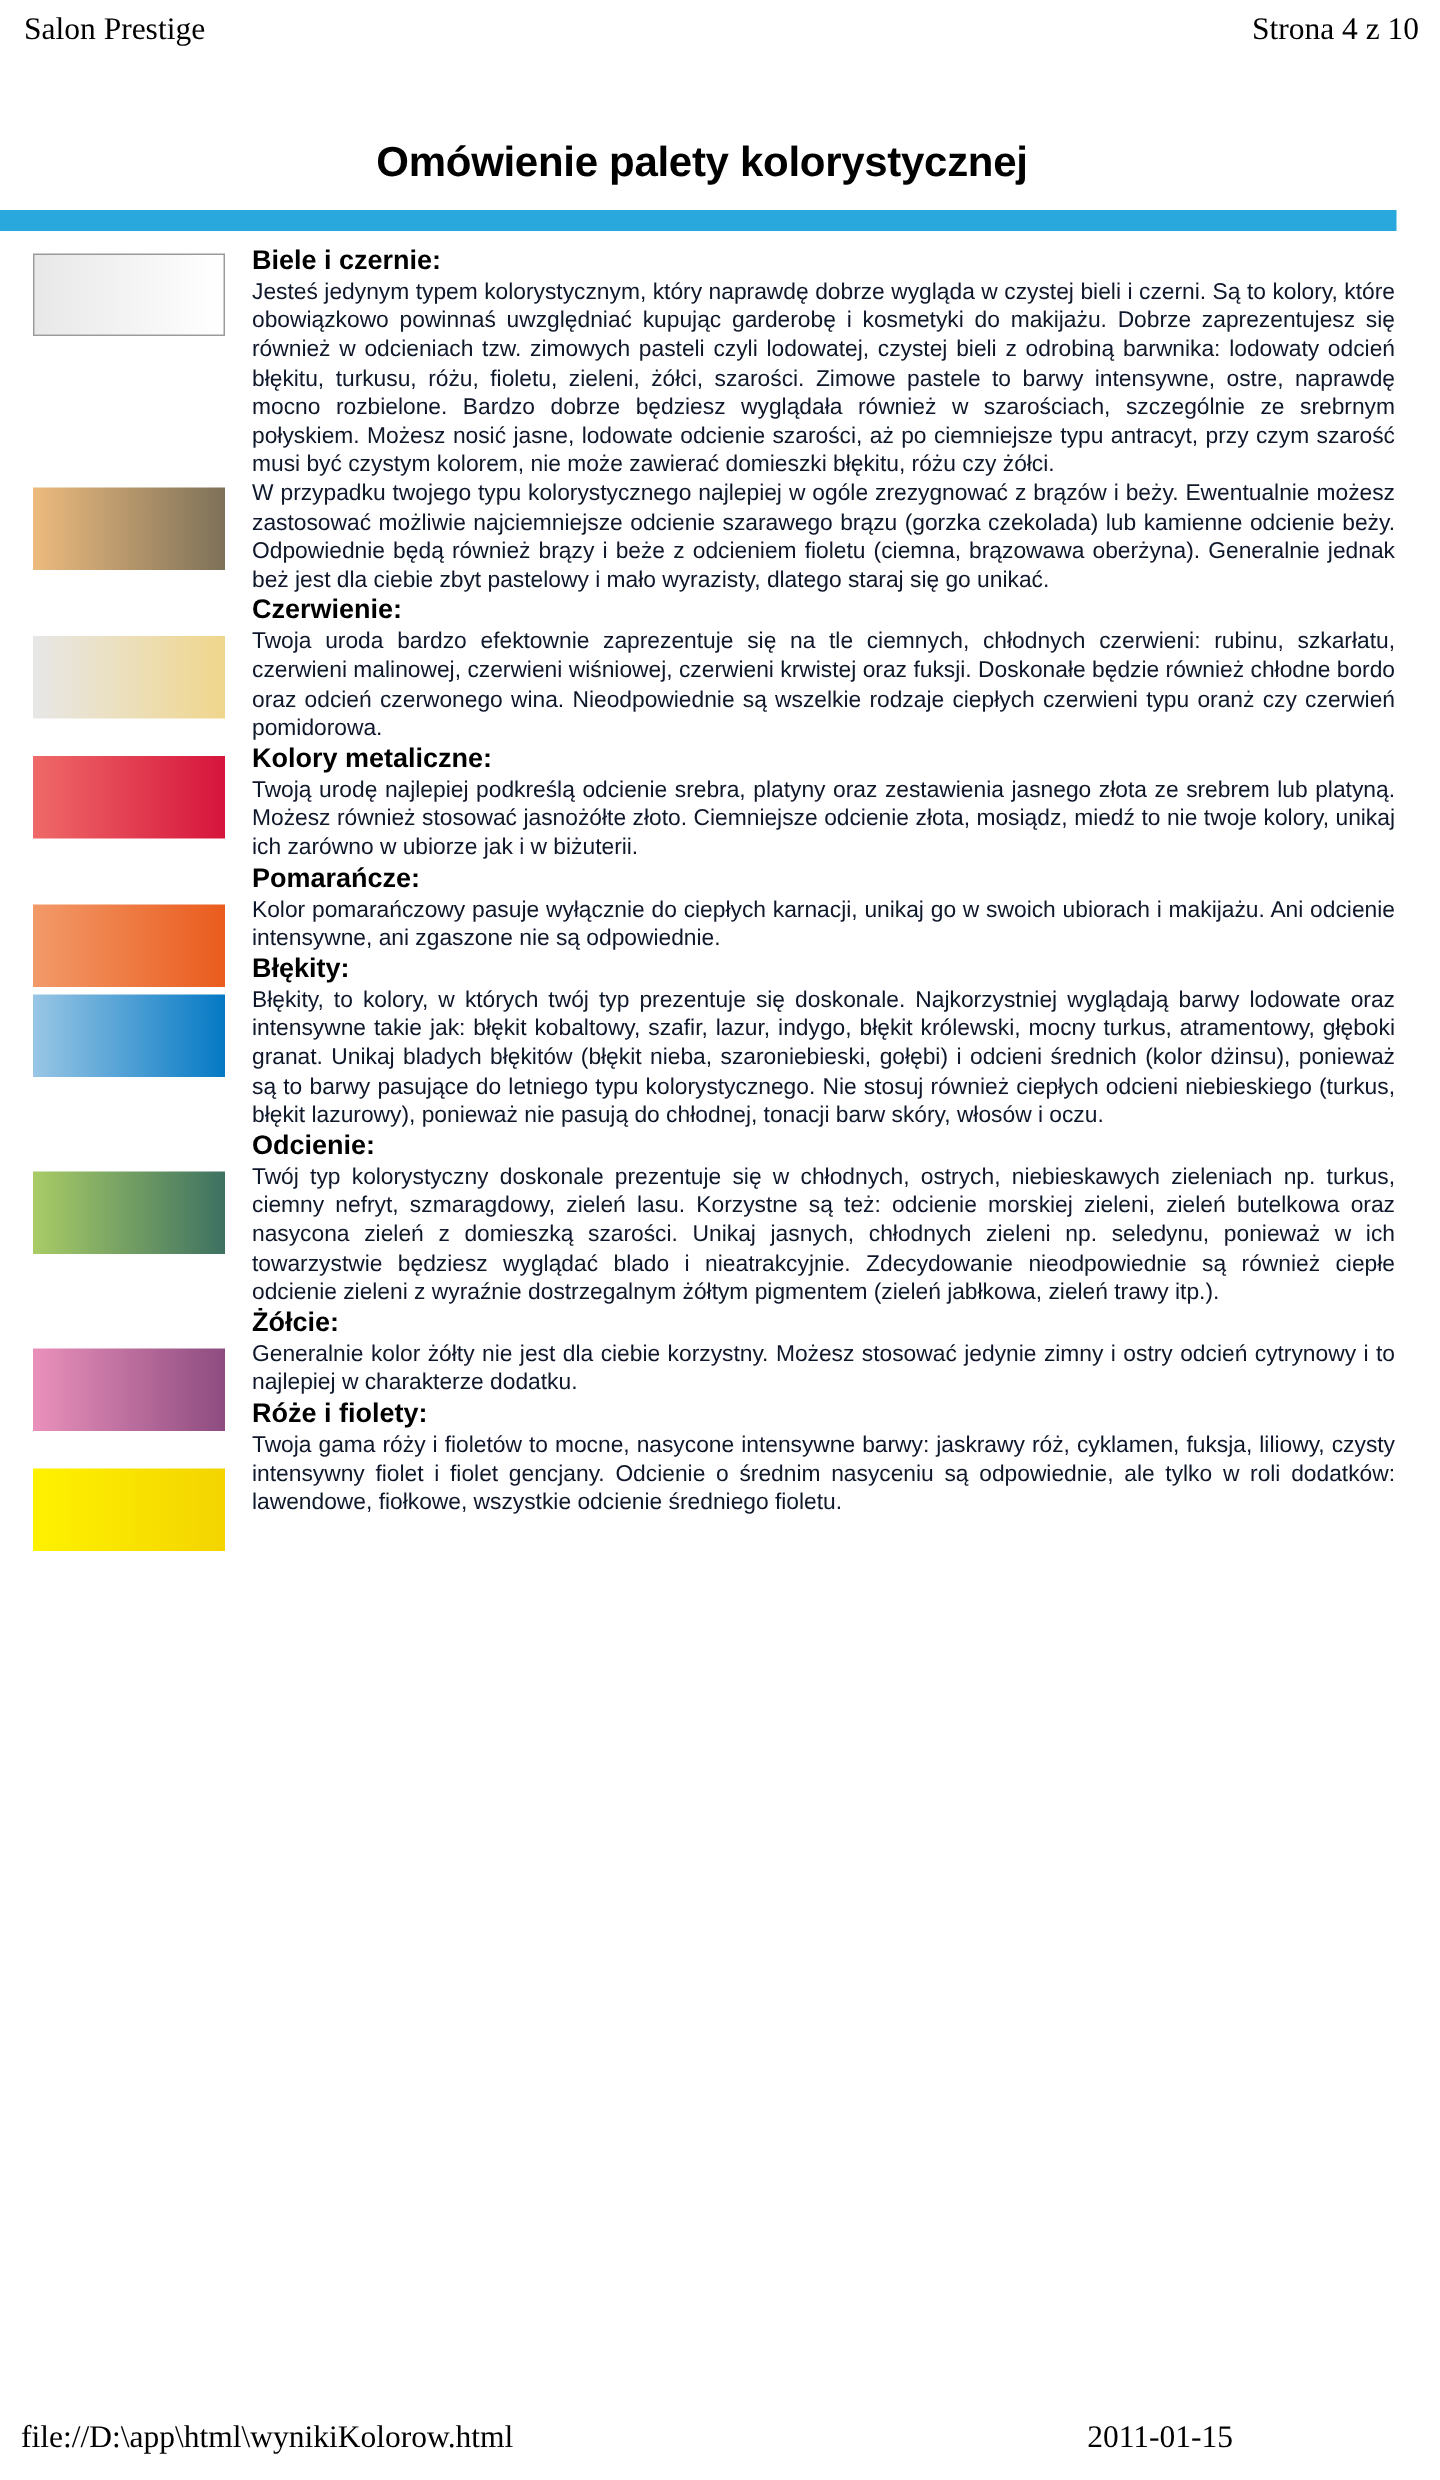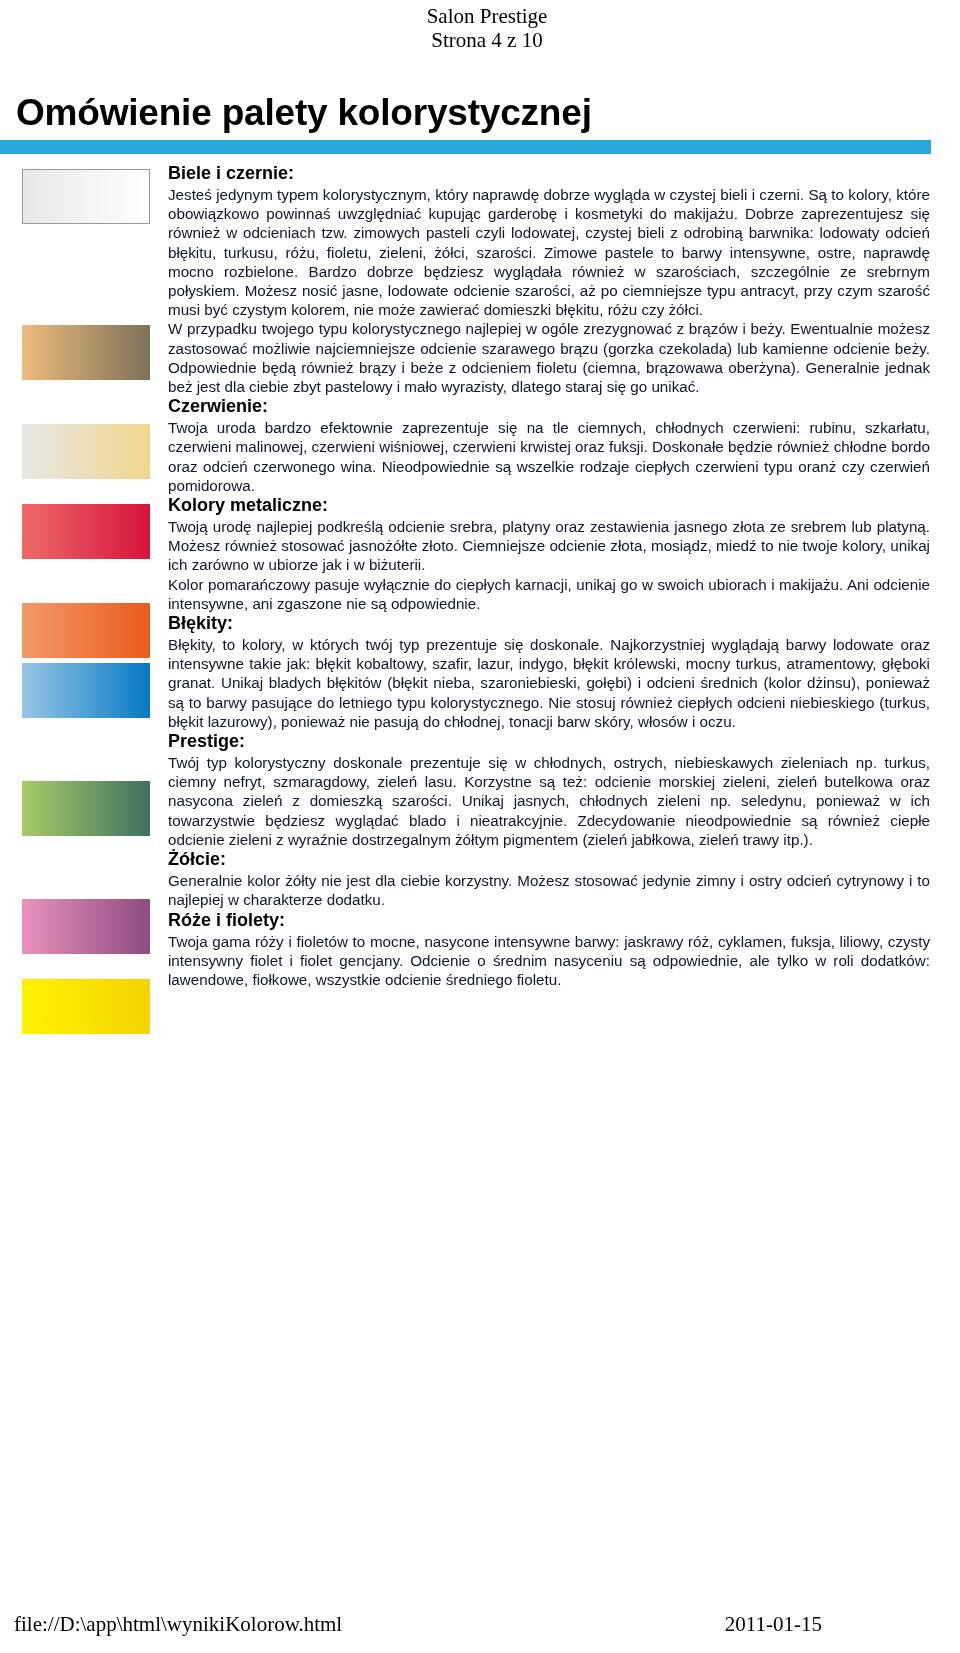--- a/index.html
+++ b/index.html
@@ -23,34 +23,34 @@
     left: 0px;
     width: 960px;
     height: 34px;
     display: flex;
     align-items: center;
     justify-content: space-between;
     font-family: "Liberation Serif", serif;
     font-size: 21px;
     line-height: 24px;
     color: #000;
-    padding: 4px 14px 0 28px;
+    padding: 4px 14px 0 16px;
     box-sizing: border-box;
-    flex-direction: column;
   }
   .page-header .hdr-left { white-space: nowrap; }
   .page-header .hdr-right { white-space: nowrap; text-align: center; }
 
   
   .doc-title {
     position: absolute;
     top: 92px;
-    left: 16px;
+    left: 3px;
     width: 930px;
-    font-size: 37px;
+    text-align: center;
+    font-size: 28px;
     font-weight: bold;
     letter-spacing: -0.2px;
     color: #000;
   }
 
   
   .blue-rule {
     position: absolute;
     top: 140px;
     left: 0px;
@@ -156,28 +156,29 @@
       </div>
       <div class="section">
         <div class="sec-head">Czerwienie:</div>
         <p class="sec-body">Twoja uroda bardzo efektownie zaprezentuje się na tle ciemnych, chłodnych czerwieni: rubinu, szkarłatu, czerwieni malinowej, czerwieni wiśniowej, czerwieni krwistej oraz fuksji. Doskonałe będzie również chłodne bordo oraz odcień czerwonego wina. Nieodpowiednie są wszelkie rodzaje ciepłych czerwieni typu oranż czy czerwień pomidorowa.</p>
       </div>
       <div class="section">
         <div class="sec-head">Kolory metaliczne:</div>
         <p class="sec-body">Twoją urodę najlepiej podkreślą odcienie srebra, platyny oraz zestawienia jasnego złota ze srebrem lub platyną. Możesz również stosować jasnożółte złoto. Ciemniejsze odcienie złota, mosiądz, miedź to nie twoje kolory, unikaj ich zarówno w ubiorze jak i w biżuterii.</p>
       </div>
       <div class="section">
+        <div class="sec-head">Pomarańcze:</div>
         <p class="sec-body">Kolor pomarańczowy pasuje wyłącznie do ciepłych karnacji, unikaj go w swoich ubiorach i makijażu. Ani odcienie intensywne, ani zgaszone nie są odpowiednie.</p>
       </div>
       <div class="section">
         <div class="sec-head">Błękity:</div>
         <p class="sec-body">Błękity, to kolory, w których twój typ prezentuje się doskonale. Najkorzystniej wyglądają barwy lodowate oraz intensywne takie jak: błękit kobaltowy, szafir, lazur, indygo, błękit królewski, mocny turkus, atramentowy, głęboki granat. Unikaj bladych błękitów (błękit nieba, szaroniebieski, gołębi) i odcieni średnich (kolor dżinsu), ponieważ są to barwy pasujące do letniego typu kolorystycznego. Nie stosuj również ciepłych odcieni niebieskiego (turkus, błękit lazurowy), ponieważ nie pasują do chłodnej, tonacji barw skóry, włosów i oczu.</p>
       </div>
       <div class="section">
-        <div class="sec-head">Prestige:</div>
+        <div class="sec-head">Odcienie:</div>
         <p class="sec-body">Twój typ kolorystyczny doskonale prezentuje się w chłodnych, ostrych, niebieskawych zieleniach np. turkus, ciemny nefryt, szmaragdowy, zieleń lasu. Korzystne są też: odcienie morskiej zieleni, zieleń butelkowa oraz nasycona zieleń z domieszką szarości. Unikaj jasnych, chłodnych zieleni np. seledynu, ponieważ w ich towarzystwie będziesz wyglądać blado i nieatrakcyjnie. Zdecydowanie nieodpowiednie są również ciepłe odcienie zieleni z wyraźnie dostrzegalnym żółtym pigmentem (zieleń jabłkowa, zieleń trawy itp.).</p>
       </div>
       <div class="section">
         <div class="sec-head">Żółcie:</div>
         <p class="sec-body">Generalnie kolor żółty nie jest dla ciebie korzystny. Możesz stosować jedynie zimny i ostry odcień cytrynowy i to najlepiej w charakterze dodatku.</p>
       </div>
       <div class="section">
         <div class="sec-head">Róże i fiolety:</div>
         <p class="sec-body">Twoja gama róży i fioletów to mocne, nasycone intensywne barwy: jaskrawy róż, cyklamen, fuksja, liliowy, czysty intensywny fiolet i fiolet gencjany. Odcienie o średnim nasyceniu są odpowiednie, ale tylko w roli dodatków: lawendowe, fiołkowe, wszystkie odcienie średniego fioletu.</p>
       </div>

